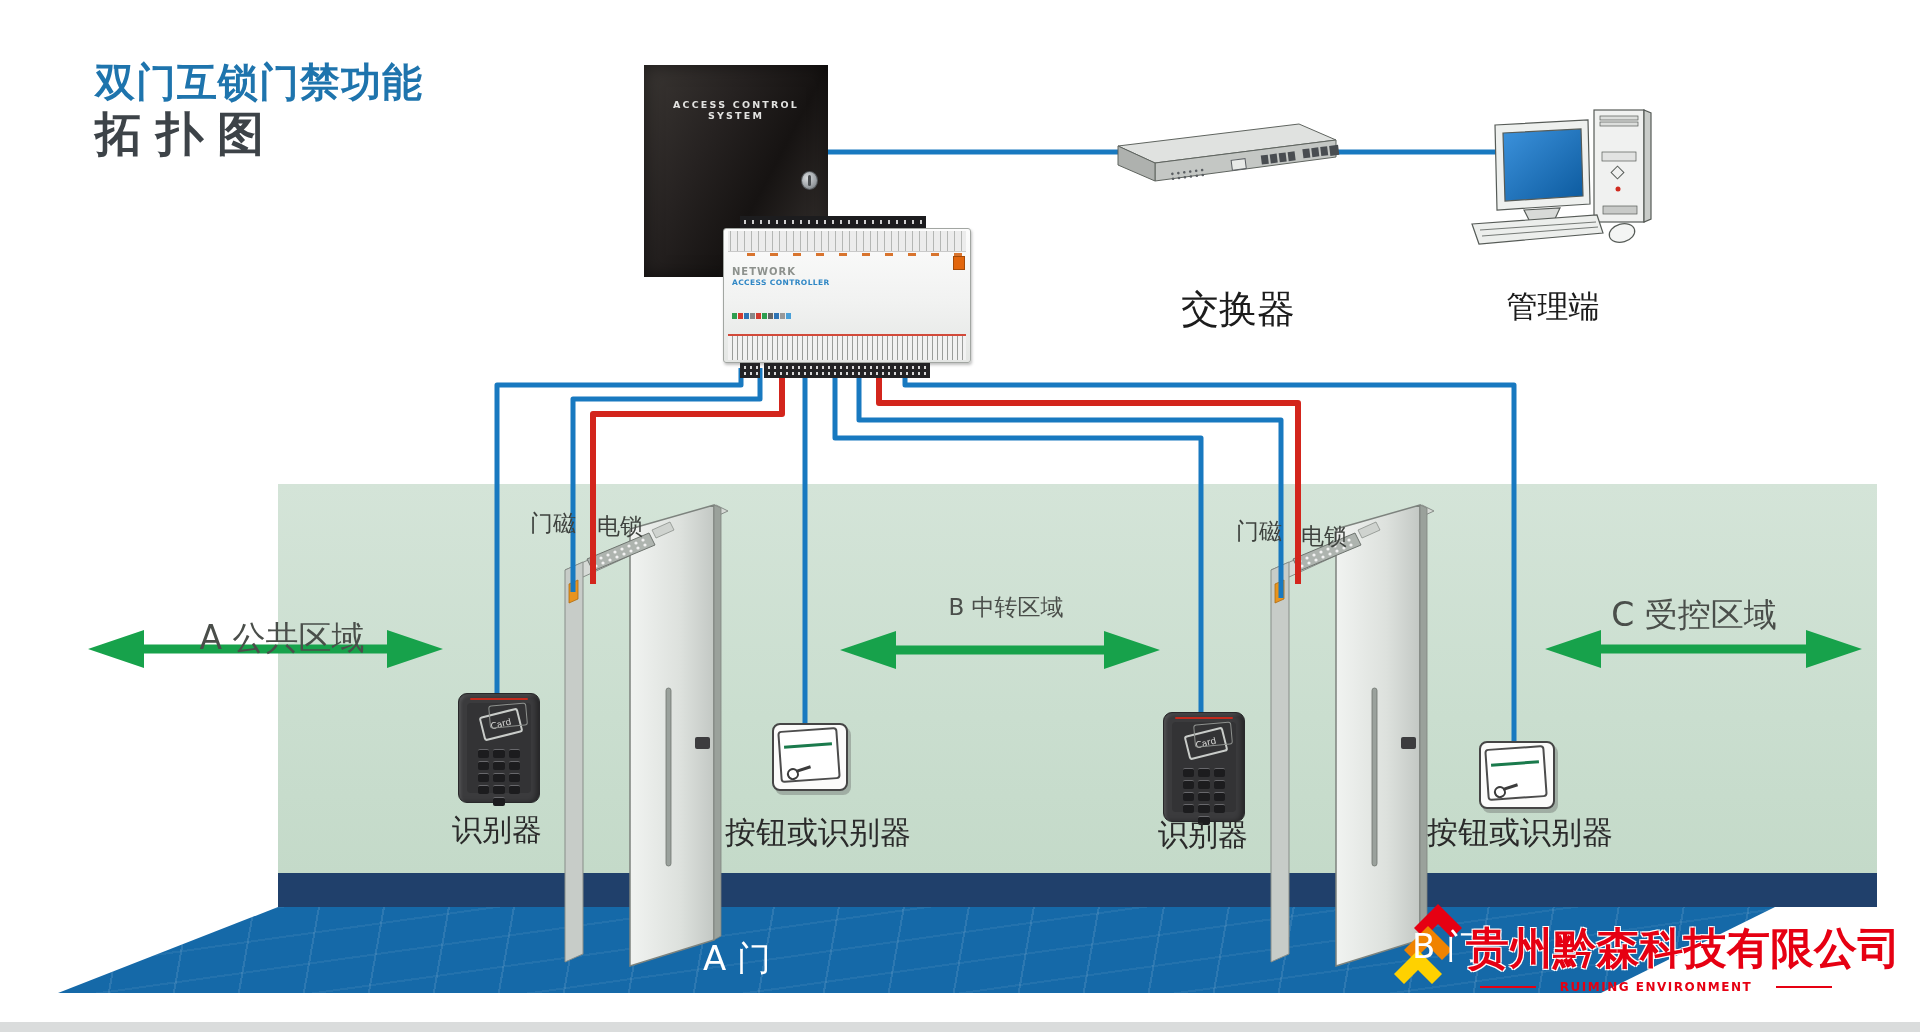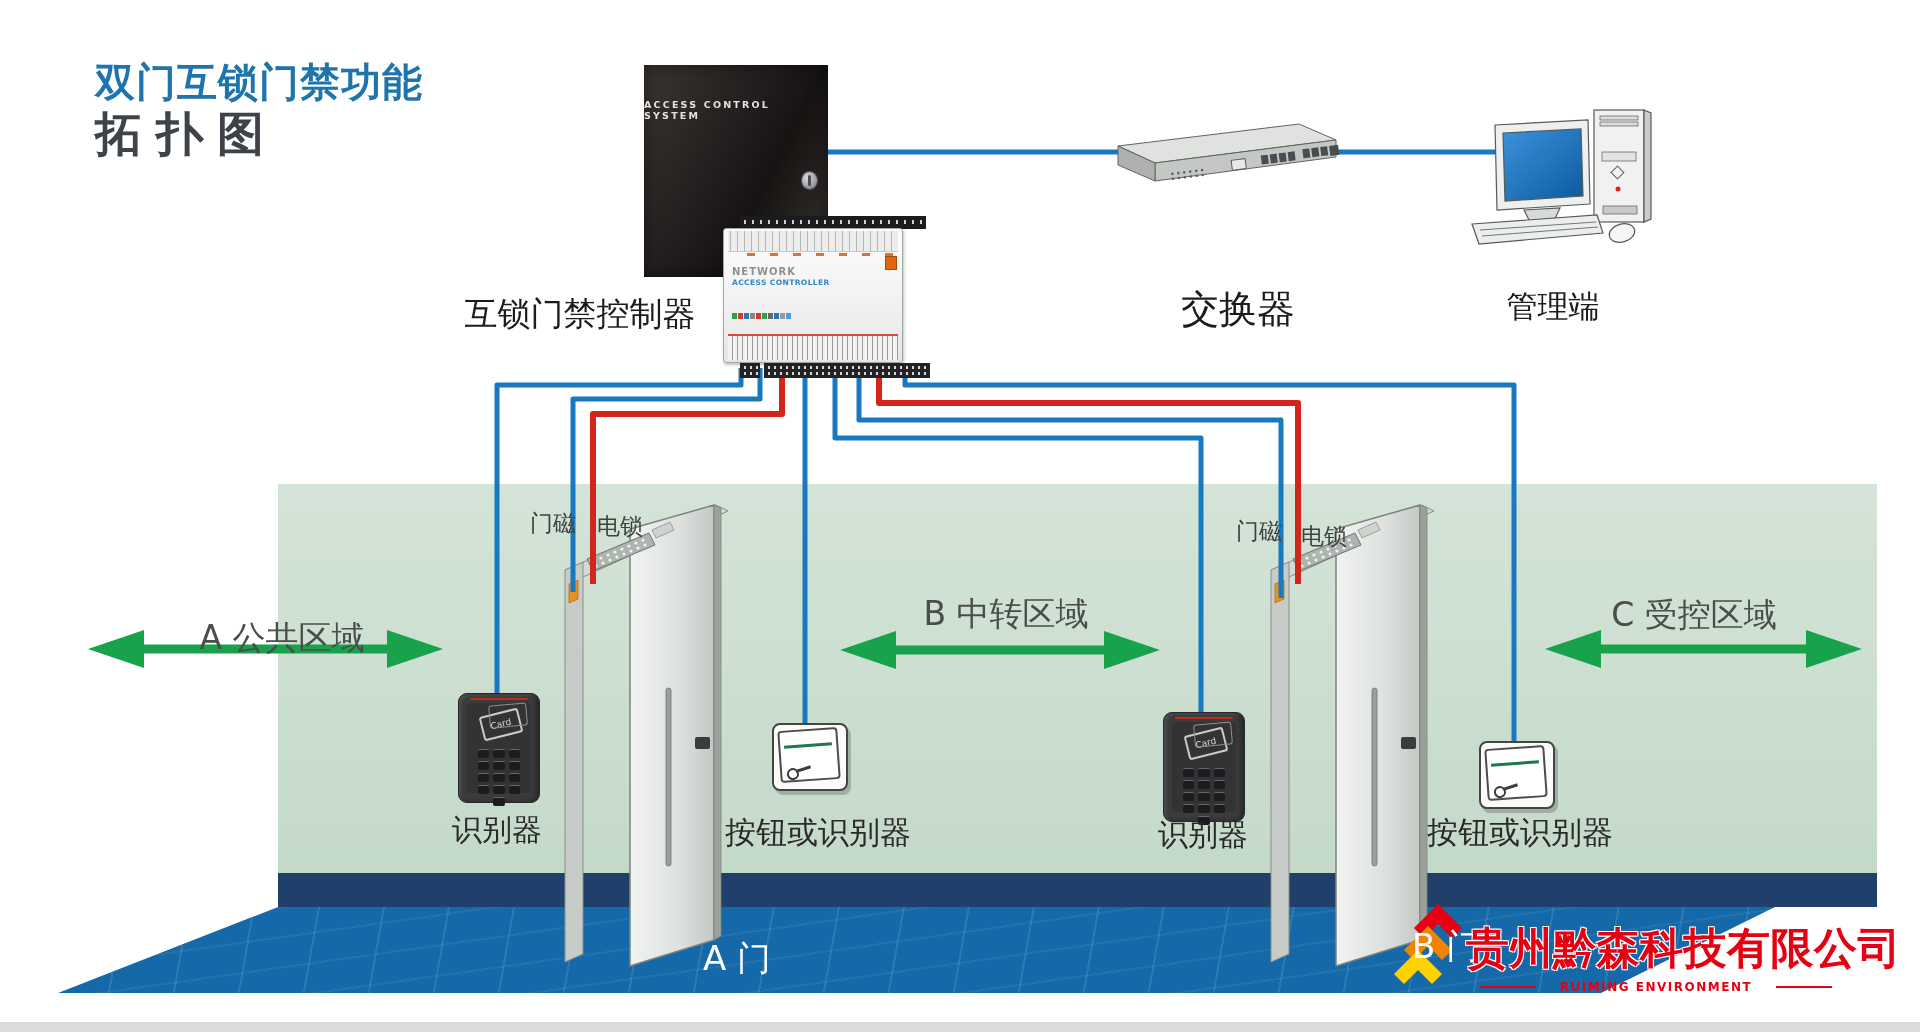--- a/index.html
+++ b/index.html
@@ -15,28 +15,28 @@
   .baseboard{left:278px;top:873px;width:1599px;height:34px;background:#20406b;}
   .floor{left:58px;top:907px;width:1719px;height:86px;background:#1569a8;
          clip-path:polygon(220px 0,1717px 0,1543px 86px,0 86px);
          background-image:repeating-linear-gradient(100deg,rgba(255,255,255,.10) 0 2px,rgba(255,255,255,0) 2px 64px),
                           repeating-linear-gradient(172deg,rgba(255,255,255,.06) 0 2px,rgba(255,255,255,0) 2px 30px);}
   .bottom-strip{left:0;top:1022px;width:1920px;height:10px;background:#dadcdc;}
   
   .encl{left:644px;top:65px;width:184px;height:212px;
         background:linear-gradient(118deg,#3a3633 0%,#262221 35%,#161312 62%,#2e2a28 88%,#1c1918 100%);
         box-shadow:inset 0 0 18px rgba(0,0,0,.5);}
-  .encl-text{position:absolute;left:0;right:0;top:34px;color:#e3e3e1;
+  .encl-text{position:absolute;left:0;right:0;top:34px;text-align:center;color:#e3e3e1;
              font-size:9.5px;letter-spacing:2.2px;font-weight:bold;}
   .keyhole{position:absolute;left:157px;top:106px;width:15px;height:17px;border-radius:50%;
            background:radial-gradient(circle at 35% 35%,#d9dcde,#9ba0a4 60%,#6e7377);
            border:1px solid #55595c;}
   .keyhole:after{content:"";position:absolute;left:6px;top:3px;width:3px;height:11px;background:#4a4e51;border-radius:2px;}
   
-  .ctrl{left:723px;top:228px;width:172px;height:135px;padding-left:8px;}
+  .ctrl{left:723px;top:228px;width:248px;height:135px;}
   .ctrl-topblock{position:absolute;left:17px;top:-12px;width:186px;height:13px;background:#1c1c1e;
                  background-image:repeating-linear-gradient(90deg,transparent 0 4px,#cfcfcf 4px 6px,transparent 6px 8px);
                  background-size:100% 4px;background-position:0 4px;background-repeat:no-repeat;}
   .ctrl-body{position:absolute;inset:0;background:linear-gradient(180deg,#fcfcfc 0%,#f1f2f1 55%,#e4e6e4 100%);
              border:1px solid #a2a6a2;border-radius:3px;box-shadow:1px 2px 3px rgba(0,0,0,.25);}
   .ctrl-topstrip{position:absolute;left:4px;right:4px;top:2px;height:20px;
                  background:repeating-linear-gradient(90deg,#ececec 0 2px,#b4b6b4 2px 3px,#ececec 3px 7px);
                  border-bottom:1px solid #c9c9c9;}
   .ctrl-labelrow{position:absolute;left:8px;right:8px;top:24px;height:3px;
                  background:repeating-linear-gradient(90deg,transparent 0 15px,#d8742e 15px 23px);}
@@ -299,36 +299,35 @@
   </div>
   <div class="abs exitbtn" style="left:1479px;top:741px;">
     <div class="inner"></div>
     <div class="greenline"></div>
     <div class="keyglyph">
         <b></b>
         <s></s>
       </div>
   </div>
 
-  <div class="lbl" style="left:580px;top:292px;font-size:33px;color:#1c1c1c;">互锁门禁控制器</div>
   <div class="lbl" style="left:1238px;top:284px;font-size:38px;color:#1c1c1c;">交换器</div>
   <div class="lbl" style="left:1553px;top:286px;font-size:31px;color:#1c1c1c;text-align:center;">管理端</div>
 
   <div class="lbl" style="left:553px;top:508px;font-size:23px;">门磁</div>
   <div class="lbl" style="left:620px;top:511px;font-size:23px;">电锁</div>
   <div class="lbl" style="left:1259px;top:516px;font-size:23px;">门磁</div>
   <div class="lbl" style="left:1324px;top:521px;font-size:23px;">电锁</div>
 
   <div class="lbl" style="left:497px;top:810px;font-size:30px;color:#2a2a2a;">识别器</div>
   <div class="lbl" style="left:1203px;top:815px;font-size:30px;color:#2a2a2a;">识别器</div>
   <div class="lbl" style="left:818px;top:812px;font-size:31px;color:#2a2a2a;">按钮或识别器</div>
   <div class="lbl" style="left:1520px;top:812px;font-size:31px;color:#2a2a2a;">按钮或识别器</div>
 
   <div class="lbl" style="left:282px;top:592px;font-size:33px;color:#4a4e4a;margin-top:24px;">A 公共区域</div>
-  <div class="lbl" style="left:1006px;top:592px;font-size:33px;color:#4a4e4a;">B 中转区域</div>
+  <div class="lbl" style="left:1006px;top:592px;font-size:23px;color:#4a4e4a;">B 中转区域</div>
   <div class="lbl" style="left:1694px;top:593px;font-size:33px;color:#4a4e4a;">C 受控区域</div>
 
   <div class="lbl" style="left:737px;top:936px;font-size:34px;color:#fff;z-index:3;">A 门</div>
   <div class="lbl-l" style="left:1412px;top:924px;font-size:34px;color:#fff;z-index:3;">B 门</div>
 
   <div class="logo-company">贵州黔森科技有限公司</div>
   <div class="logo-tagrow">
     <div class="line" style="max-width:128px;"></div>
     <div class="logo-tag">RUIMING ENVIRONMENT</div>
     <div class="line" style="max-width:76px;"></div>

